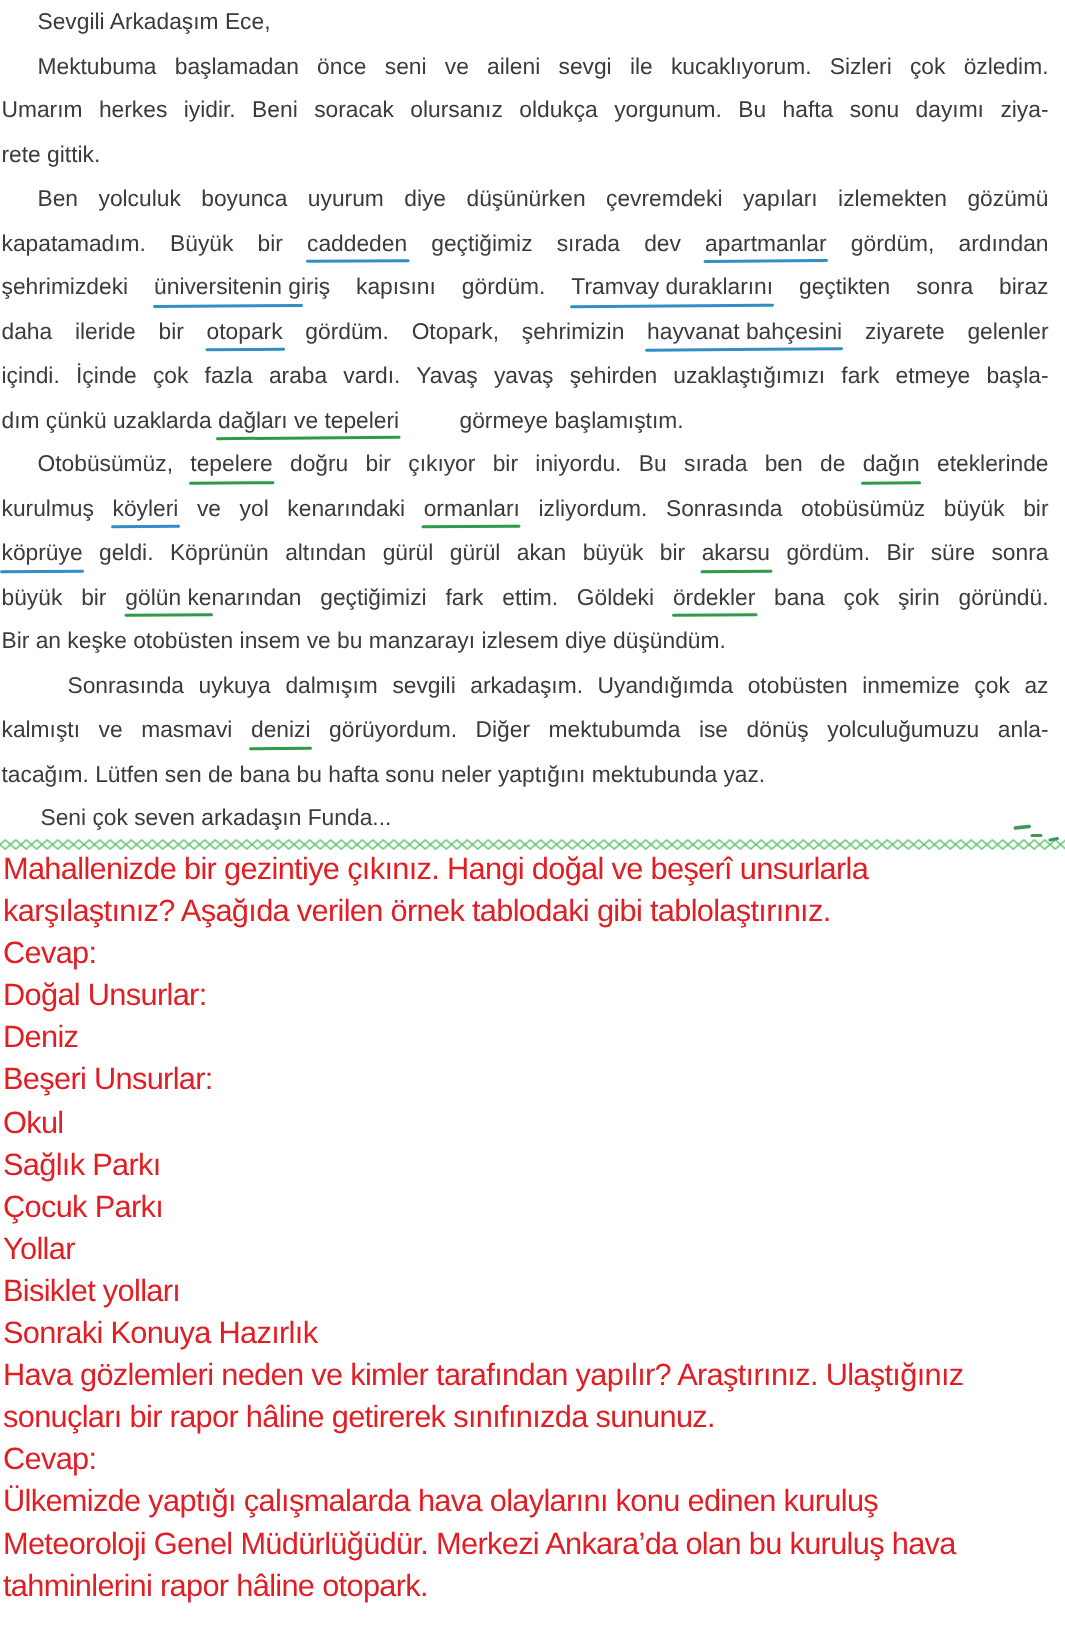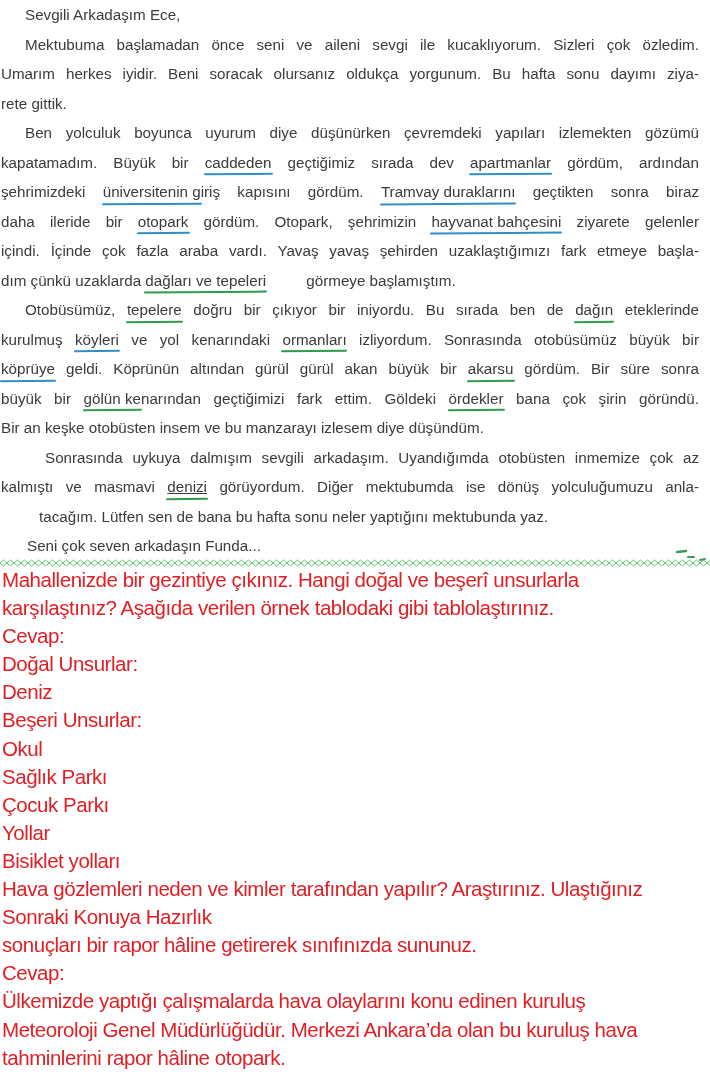--- a/index.html
+++ b/index.html
@@ -43,22 +43,22 @@
       <div class="line" style="top: 177px; left: 1px; width: 698px; text-align: justify; text-align-last: justify; white-space: normal;"><span style="white-space: pre-wrap;">şehrimizdeki </span><span class="ul blue" style="white-space: pre;">üniversitenin g</span><span style="white-space: pre-wrap;">iriş kapısını gördüm. </span><span class="ul blue" style="white-space: pre;">Tramvay duraklarını</span><span style="white-space: pre-wrap;"> geçtikten sonra biraz</span></div>
       <div class="line" style="top: 206.5px; left: 1px; width: 698px; text-align: justify; text-align-last: justify; white-space: normal;"><span style="white-space: pre-wrap;">daha ileride bir </span><span class="ul blue" style="white-space: pre;">otopark</span><span style="white-space: pre-wrap;"> gördüm. Otopark, şehrimizin </span><span class="ul blue" style="white-space: pre;">hayvanat bahçesini</span><span style="white-space: pre-wrap;"> ziyarete gelenler</span></div>
       <div class="line" style="top: 236px; left: 1px; width: 698px; text-align: justify; text-align-last: justify; white-space: normal;"><span style="white-space: pre-wrap;">içindi. İçinde çok fazla araba vardı. Yavaş yavaş şehirden uzaklaştığımızı fark etmeye başla-</span></div>
       <div class="line" style="top: 265.5px; left: 1px;"><span style="white-space: pre-wrap;">dım çünkü uzaklarda </span><span class="ul green" style="white-space: pre;">dağları ve tepeleri</span><span style="white-space: pre-wrap; margin-left: 36px;"> görmeye başlamıştım.</span></div>
       <div class="line" style="top: 295px; left: 25px; width: 674px; text-align: justify; text-align-last: justify; white-space: normal;"><span style="white-space: pre-wrap;">Otobüsümüz, </span><span class="ul green" style="white-space: pre;">tepelere</span><span style="white-space: pre-wrap;"> doğru bir çıkıyor bir iniyordu. Bu sırada ben de </span><span class="ul green" style="white-space: pre;">dağın</span><span style="white-space: pre-wrap;"> eteklerinde</span></div>
       <div class="line" style="top: 324.5px; left: 1px; width: 698px; text-align: justify; text-align-last: justify; white-space: normal;"><span style="white-space: pre-wrap;">kurulmuş </span><span class="ul blue" style="white-space: pre;">köyleri</span><span style="white-space: pre-wrap;"> ve yol kenarındaki </span><span class="ul green" style="white-space: pre;">ormanları</span><span style="white-space: pre-wrap;"> izliyordum. Sonrasında otobüsümüz büyük bir</span></div>
       <div class="line" style="top: 354px; left: 1px; width: 698px; text-align: justify; text-align-last: justify; white-space: normal;"><span class="ul blue" style="white-space: pre;">köprüye</span><span style="white-space: pre-wrap;"> geldi. Köprünün altından gürül gürül akan büyük bir </span><span class="ul green" style="white-space: pre;">akarsu</span><span style="white-space: pre-wrap;"> gördüm. Bir süre sonra</span></div>
       <div class="line" style="top: 383.5px; left: 1px; width: 698px; text-align: justify; text-align-last: justify; white-space: normal;"><span style="white-space: pre-wrap;">büyük bir </span><span class="ul green" style="white-space: pre;">gölün ke</span><span style="white-space: pre-wrap;">narından geçtiğimizi fark ettim. Göldeki </span><span class="ul green" style="white-space: pre;">ördekler</span><span style="white-space: pre-wrap;"> bana çok şirin göründü.</span></div>
       <div class="line" style="top: 413px; left: 1px;"><span style="white-space: pre-wrap;">Bir an keşke otobüsten insem ve bu manzarayı izlesem diye düşündüm.</span></div>
       <div class="line" style="top: 442.5px; left: 25px; width: 674px; text-align: justify; text-align-last: justify; white-space: normal;"><span style="white-space: pre-wrap; margin-left: 20px;">Sonrasında uykuya dalmışım sevgili arkadaşım. Uyandığımda otobüsten inmemize çok az</span></div>
-      <div class="line" style="top: 472px; left: 1px; width: 698px; text-align: justify; text-align-last: justify; white-space: normal;"><span style="white-space: pre-wrap;">kalmıştı ve masmavi </span><span class="ul green" style="white-space: pre; text-decoration: underline;">denizi</span><span style="white-space: pre-wrap;"> görüyordum. Diğer mektubumda ise dönüş yolculuğumuzu anla-</span></div>
-      <div class="line" style="top: 501.5px; left: 1px;"><span style="white-space: pre-wrap; padding-left: 38px;">tacağım. Lütfen sen de bana bu hafta sonu neler yaptığını mektubunda yaz.</span></div>
+      <div class="line" style="top: 472px; left: 1px; width: 698px; text-align: justify; text-align-last: justify; white-space: normal;"><span style="white-space: pre-wrap;">kalmıştı ve masmavi </span><span class="ul green" style="white-space: pre;">denizi</span><span style="white-space: pre-wrap;"> görüyordum. Diğer mektubumda ise dönüş yolculuğumuzu anla-</span></div>
+      <div class="line" style="top: 501.5px; left: 1px;"><span style="white-space: pre-wrap;">tacağım. Lütfen sen de bana bu hafta sonu neler yaptığını mektubunda yaz.</span></div>
     </div>
   <div class="line" style="top:531px;left:27px;">Seni çok seven arkadaşın Funda...</div>
 </div>
 
 <svg class="divider" viewBox="0 0 710 8" preserveAspectRatio="none">
   <defs>
     <pattern id="chain" x="0" y="0" width="7" height="8" patternUnits="userSpaceOnUse">
       <path d="M0 4 L3.5 1 L7 4 L3.5 7 Z" fill="none" stroke="#5cbf6a" stroke-width="1"></path>
     </pattern>
   </defs>
@@ -75,20 +75,20 @@
   <div>karşılaştınız? Aşağıda verilen örnek tablodaki gibi tablolaştırınız.</div>
   <div>Cevap:</div>
   <div>Doğal Unsurlar:</div>
   <div>Deniz</div>
   <div>Beşeri Unsurlar:</div>
   <div>Okul</div>
   <div>Sağlık Parkı</div>
   <div>Çocuk Parkı</div>
   <div>Yollar</div>
   <div>Bisiklet yolları</div>
+  <div>Sonraki Konuya Hazırlık</div>
   <div>Hava gözlemleri neden ve kimler tarafından yapılır? Araştırınız. Ulaştığınız</div>
-  <div>Sonraki Konuya Hazırlık</div>
   <div>sonuçları bir rapor hâline getirerek sınıfınızda sununuz.</div>
   <div>Cevap:</div>
   <div>Ülkemizde yaptığı çalışmalarda hava olaylarını konu edinen kuruluş</div>
   <div>Meteoroloji Genel Müdürlüğüdür. Merkezi Ankara’da olan bu kuruluş hava</div>
   <div>tahminlerini rapor hâline otopark.</div>
 </div>
 
 </body></html>

